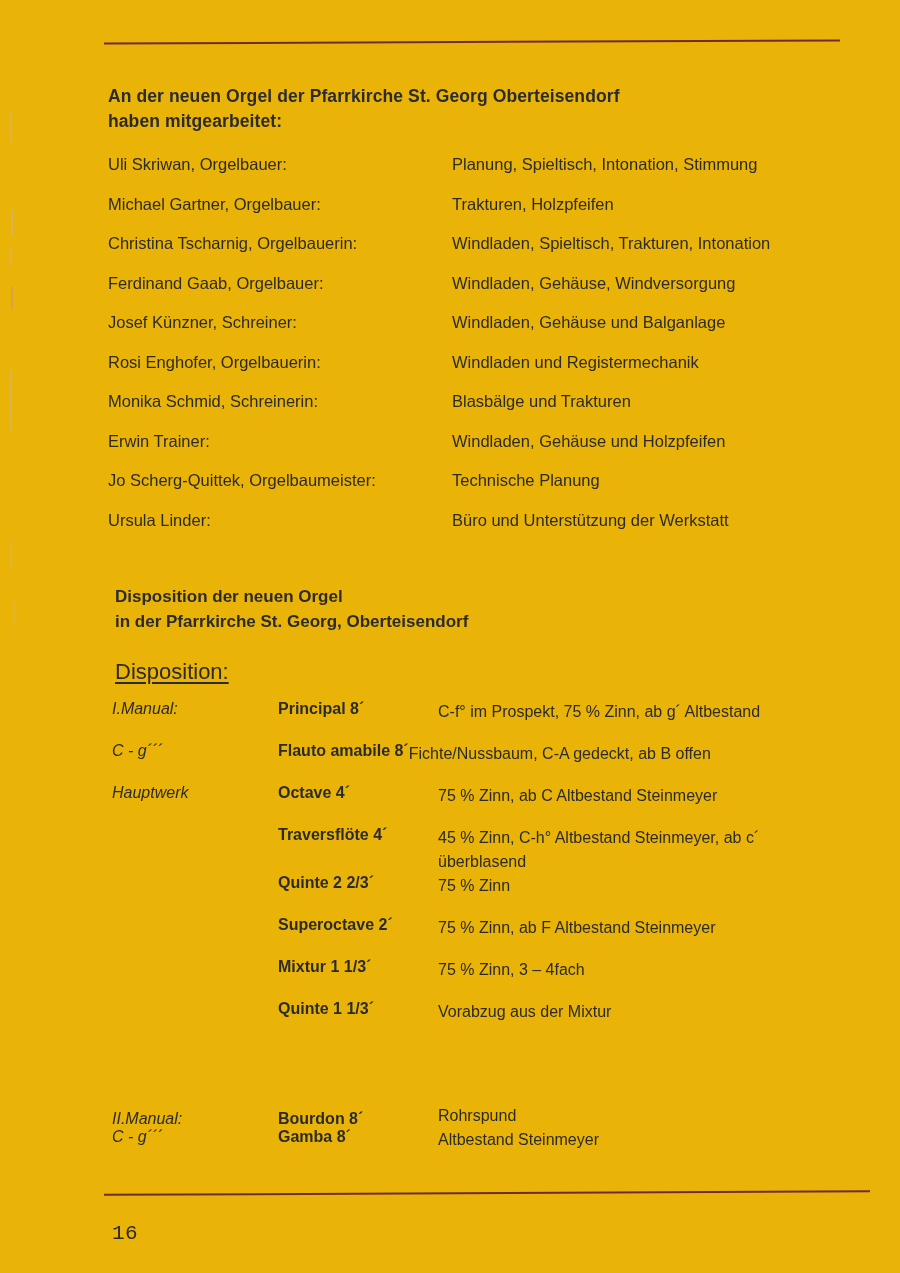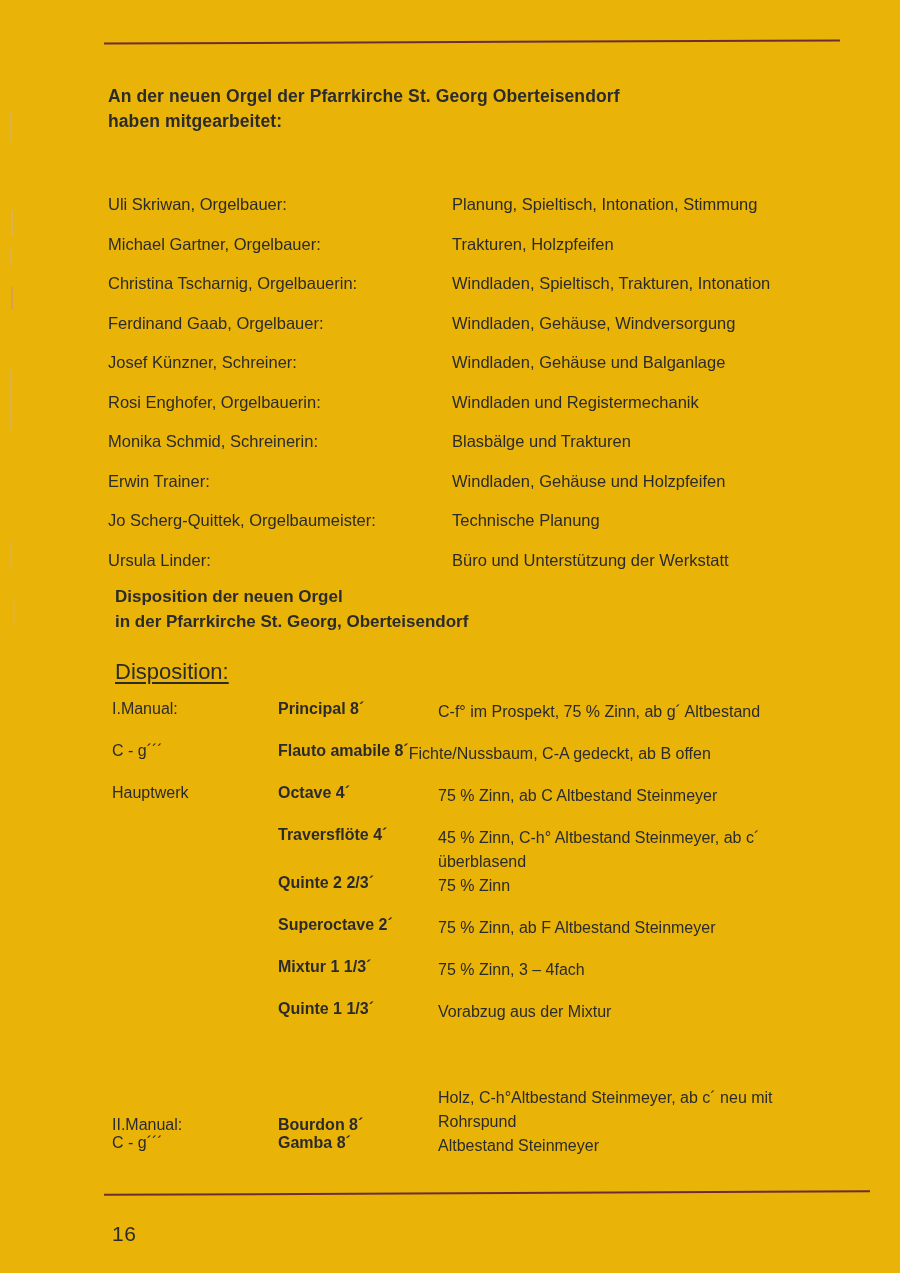--- a/index.html
+++ b/index.html
@@ -79,21 +79,20 @@
   .contrib-row {
     display: flex;
     align-items: baseline;
     height: 39.5px;
     font-size: 16.5px;
     white-space: nowrap;
   }
   .contrib-name {
     width: 344px;
     flex: 0 0 344px;
-    margin-top: 40px;
   }
   .contrib-task {
     flex: 1 1 auto;
   }
 
   
   .disp-heading {
     position: absolute;
     left: 115px;
     top: 584px;
@@ -125,20 +124,21 @@
     min-height: 42px;
   }
   .disp-row.gap-before {
     margin-top: 44px;
     align-items: flex-end;
   }
   .disp-manual {
     width: 166px;
     flex: 0 0 166px;
     white-space: nowrap;
+    font-style: italic;
   }
   .disp-stop {
     width: 160px;
     flex: 0 0 160px;
     font-weight: bold;
     white-space: nowrap;
   }
   
   .disp-row.wide-stop .disp-stop {
     width: auto;
@@ -150,20 +150,21 @@
   }
   .disp-desc .line2 { display: block; }
 
   
   .page-number {
     position: absolute;
     left: 112px;
     top: 1222px;
     font-size: 21px;
     letter-spacing: .5px;
+    font-family: Liberation Mono, monospace;
   }
 </style>
 </head>
 <body>
 
 <div class="page">
 
   <div class="scan-mark m1"></div>
   <div class="scan-mark m2"></div>
   <div class="scan-mark m3"></div>
@@ -279,21 +280,20 @@
     <div class="disp-row">
       <span class="disp-manual"></span>
       <span class="disp-stop">Quinte 1 1/3´</span>
       <span class="disp-desc">Vorabzug aus der Mixtur</span>
     </div>
 
     <div class="disp-row gap-before">
       <span class="disp-manual">II.Manual:</span>
       <span class="disp-stop">Bourdon 8´</span>
       <span class="disp-desc">
-        <span>Holz, C-h°Altbestand Steinmeyer, ab c´ neu mit</span>
         <span class="line2">Rohrspund</span>
       </span>
     </div>
 
     <div class="disp-row">
       <span class="disp-manual">C - g´´´</span>
       <span class="disp-stop">Gamba 8´</span>
       <span class="disp-desc">Altbestand Steinmeyer</span>
     </div>
 

